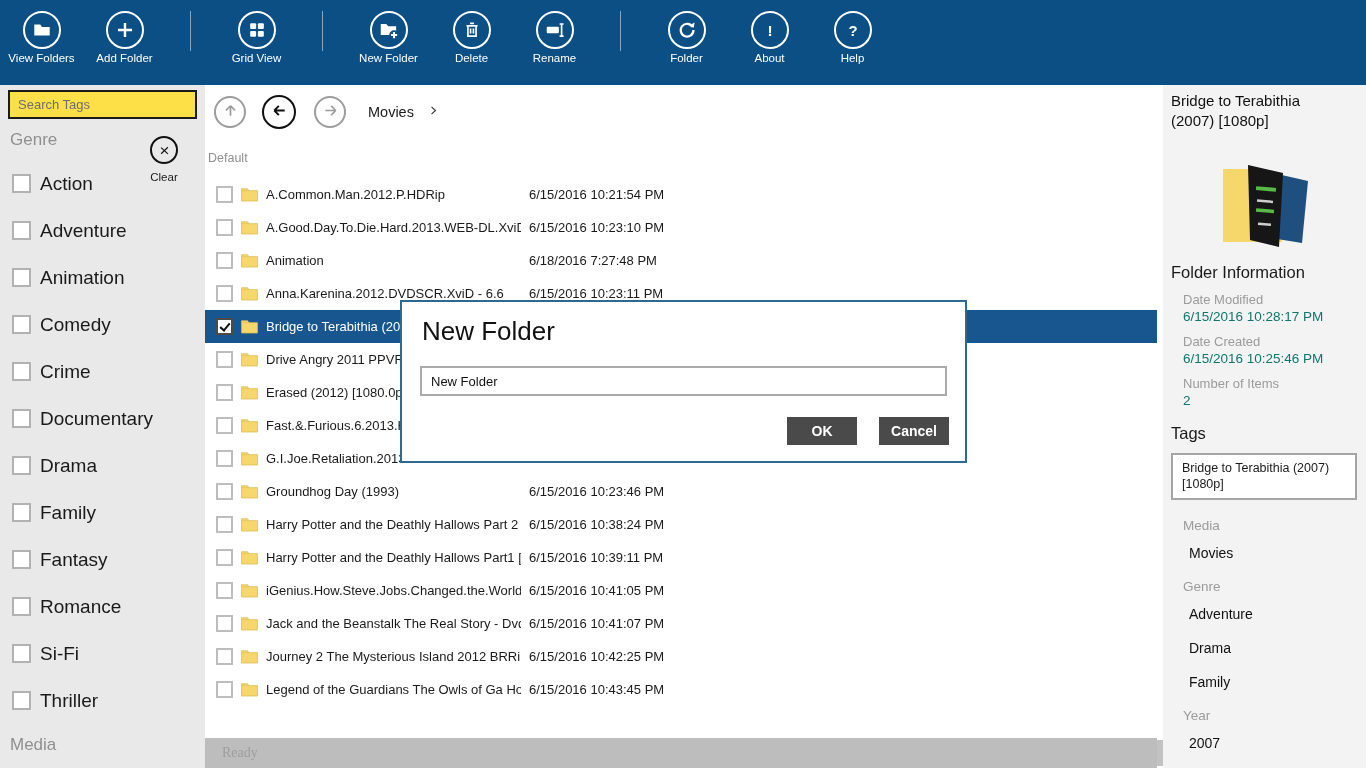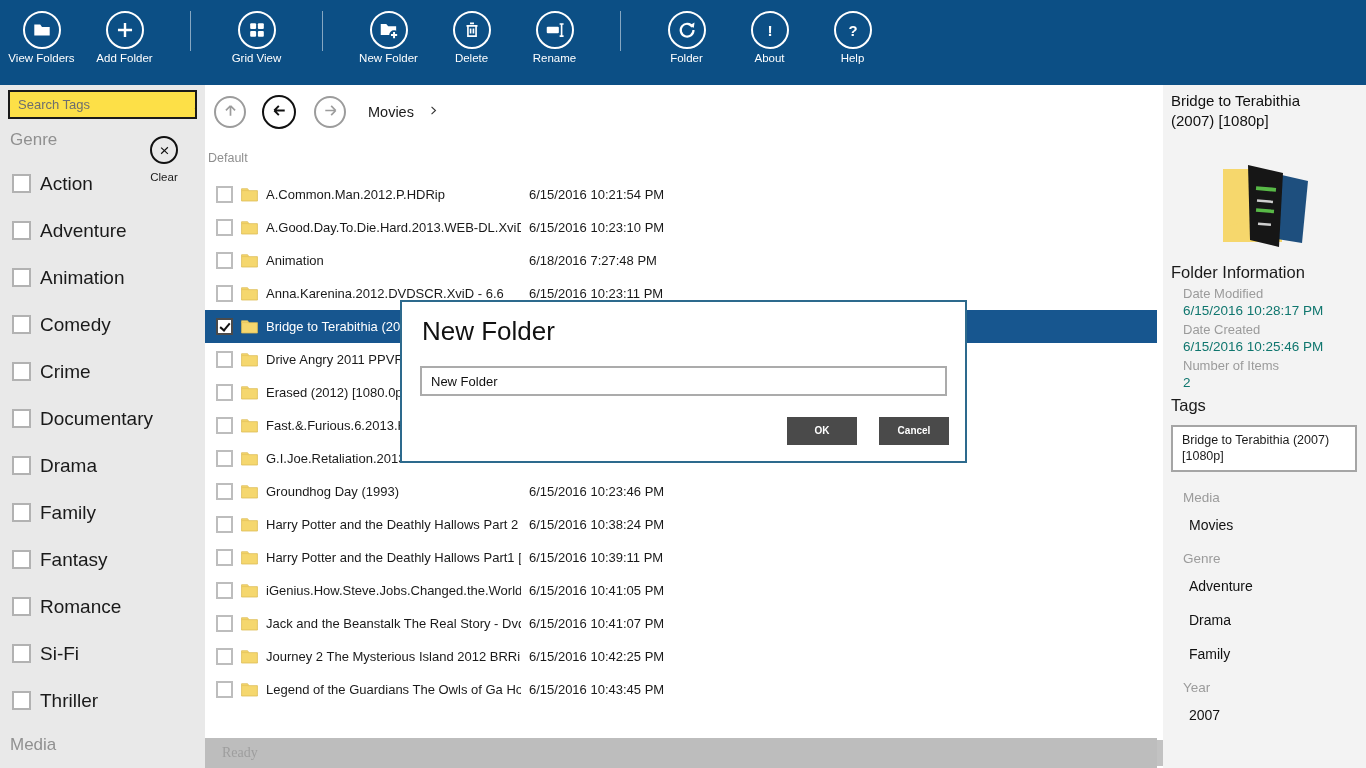--- a/index.html
+++ b/index.html
@@ -74,39 +74,39 @@
   
   .vscroll { position:absolute; left:1157px; top:85px; width:6px; height:683px; background:#fff; }
   .vscroll .thumb { position:absolute; left:0; bottom:2px; width:6px; height:26px; background:#c2c2c2; }
 
   
   .rpanel { position:absolute; left:1163px; top:85px; width:203px; height:683px;
     background:#F3F3F3; padding:6px 8px 0 8px; overflow:hidden; }
   .rp-title { font-size:15px; color:#111; line-height:1.32; width:160px; }
   .rp-art { width:112px; height:110px; margin:14px 0 8px 40px; }
   .rp-section { font-size:16.5px; color:#1a1a1a; margin-top:6px; }
-  .rp-field { margin:4px 0 0 12px; }
+  .rp-field { margin:10px 0 0 12px; }
   .rp-field-label { font-size:13px; color:#9b9b9b; display:block; margin-bottom:2px; }
   .rp-field-value { font-size:13.5px; color:#0f766e; display:block; }
-  .rp-tags-header { font-size:16.5px; color:#1a1a1a; margin-top:6px; }
+  .rp-tags-header { font-size:16.5px; color:#1a1a1a; margin-top:16px; }
   .rp-tagbox { margin-top:10px; width:186px; border:2px solid #a5a5a5; background:#fff;
     padding:5px 4px 5px 9px; font-size:12.5px; color:#1a1a1a; line-height:1.35; cursor:pointer; }
   .rp-group { margin-top:18px; }
   .rp-group-label { font-size:13.5px; color:#9b9b9b; margin:0 0 12px 12px; }
   .rp-group-item { font-size:14px; color:#111; margin:0 0 18px 18px; }
 
   
   .dialog { position:absolute; left:400px; top:300px; width:567px; height:163px;
     background:#fff; border:2px solid #2D6A8D; z-index:10; }
   .dlg-title { position:absolute; left:20px; top:14px; font-size:26px; color:#111; }
   .dlg-input { position:absolute; left:18px; top:64px; width:527px; height:30px;
     border:2px solid #ababab; font-size:13px; padding-left:9px; color:#111;
     font-family:inherit; outline:none; background:#fff; }
   .dlg-btn { position:absolute; top:115px; width:70px; height:28px; background:#4A4A4A;
-    color:#fff; font-size:10px; font-weight:bold; text-align:center; line-height:28px; cursor:pointer; }
+    color:#fff; font-size:14px; font-weight:bold; text-align:center; line-height:28px; cursor:pointer; }
   .dlg-ok { left:385px; }
   .dlg-cancel { left:477px; }
 </style>
 </head>
 <body>
 
 <div class="toolbar">
   <div class="tb-group">
 
   <div class="tb-item">

